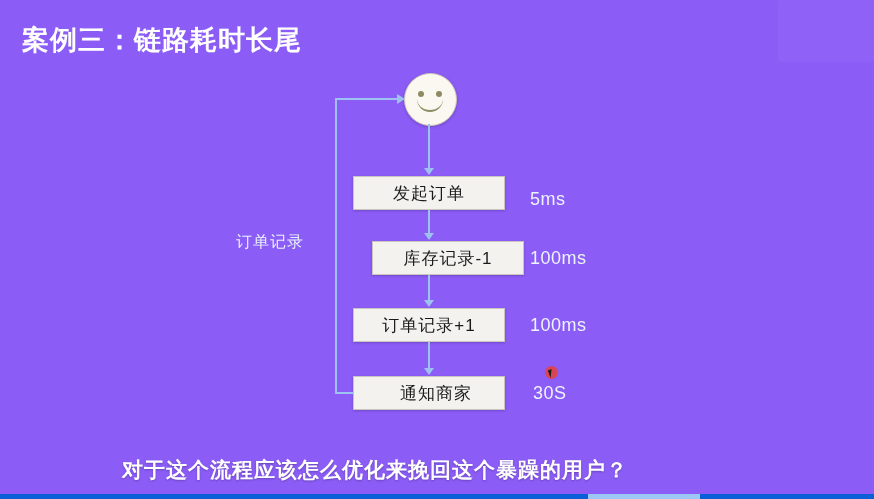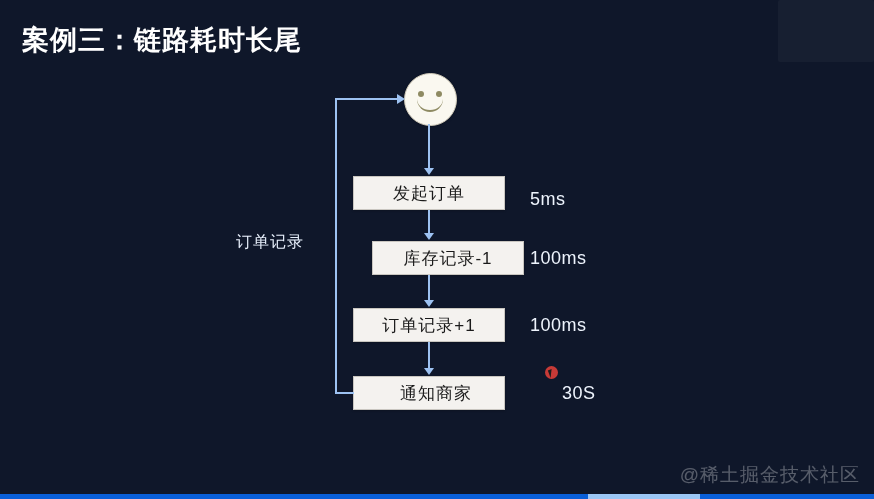--- a/index.html
+++ b/index.html
@@ -4,21 +4,21 @@
 <style>
   html, body {
     margin: 0;
     padding: 0;
     background: #000;
   }
   #slide {
     position: relative;
     width: 874px;
     height: 499px;
-    background: #0f172a;
+    background: #8b5cf6;
     overflow: hidden;
     font-family: "Liberation Sans", "DejaVu Sans", sans-serif;
     -webkit-font-smoothing: antialiased;
   }
 
   
   .bg-watermark-tr {
     position: absolute;
     left: 778px;
     top: 0px;
@@ -149,21 +149,21 @@
   .time-label {
     position: absolute;
     font-size: 18px;
     color: #eef4fd;
     letter-spacing: 0.5px;
     white-space: nowrap;
   }
   .time-label.t1 { left: 530px; top: 189px; }
   .time-label.t2 { left: 530px; top: 248px; }
   .time-label.t3 { left: 530px; top: 315px; }
-  .time-label.t4 { left: 533px; top: 383px; margin-left: 29px; }
+  .time-label.t4 { left: 533px; top: 383px; }
 
   
   .side-label {
     position: absolute;
     left: 236px;
     top: 232px;
     font-size: 16px;
     color: #e7effb;
     letter-spacing: 1px;
     white-space: nowrap;
@@ -301,20 +301,22 @@
     <div class="time-label t3">100ms</div>
     <div class="time-label t4">30S</div>
 
     <div class="cursor-marker">
       <div class="halo"></div>
       <div class="ptr"></div>
     </div>
 
   </div>
 
-
-  <div class="corner-watermark">@稀土掘金技术社区</div>
+  <div class="subtitle">
+    <span class="subtitle-text">对于这个流程应该怎么优化来挽回这个暴躁的用户？</span>
+  </div>
+
 
   <div class="progress-track">
     <div class="progress-chunk"></div>
   </div>
 
 </div>
 
 </body></html>

